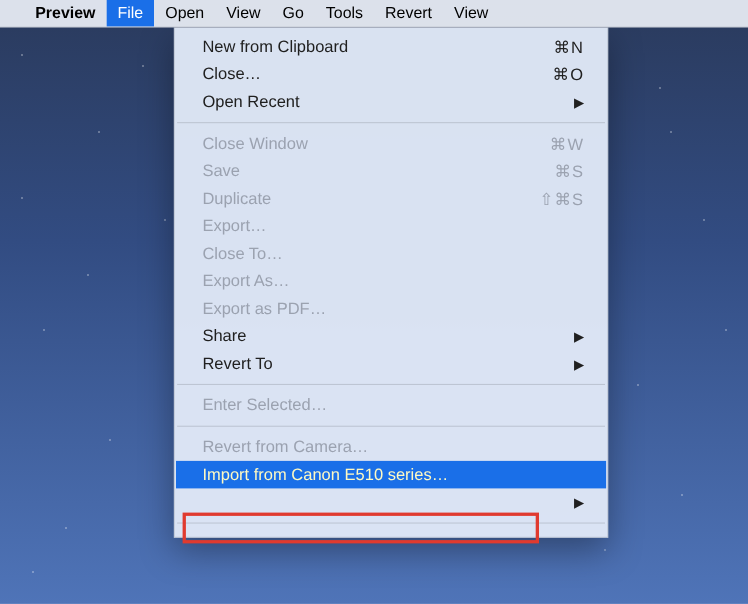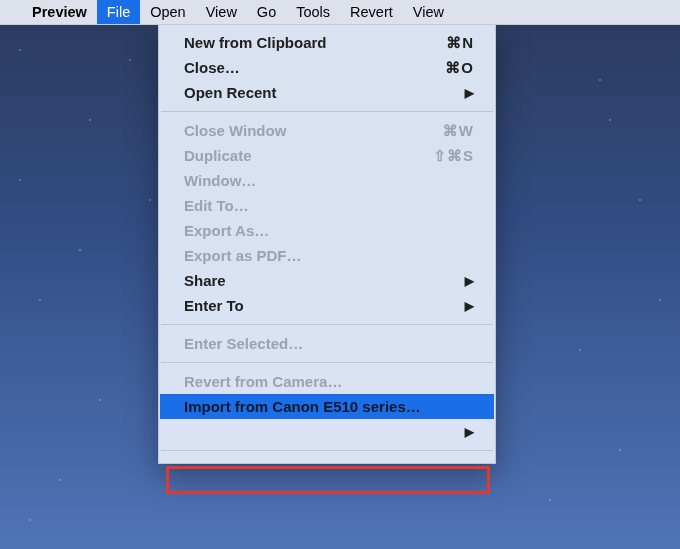--- a/index.html
+++ b/index.html
@@ -45,40 +45,39 @@
   }
   .menubar .apple { font-size: 18px; margin-right: 8px; line-height: 1; }
   .menubar .item { padding: 0 10px; height: 100%; display:flex; align-items:center; }
   .menubar .app { font-weight: 700; }
   .menubar .item.selected { background: #1a6fe8; color: #ffffff; }
 
   .dropdown {
     position: absolute;
     left: 158px;
     top: 25px;
-    width: 338px;
+    width: 395px;
     background: rgba(223,231,246,0.97);
     border: 1px solid rgba(0,0,0,0.12);
     border-top: none;
     box-shadow: 0 12px 30px rgba(0,0,0,0.35);
     padding: 5px 1px 6px 1px;
     z-index: 9;
     font-size: 15px;
-    font-weight: bold;
   }
   .row {
     display: flex;
     align-items: center;
     height: 25px;
     padding: 0 20px 0 24px;
     color: #202020;
     position: relative;
   }
   .row.disabled { color: #9ba2b0; }
-  .row.highlight { background: #1a6fe8; color: #0f172a; justify-content: center; }
+  .row.highlight { background: #1a6fe8; color: #fef9c3; justify-content: center; }
   .row .label { flex: 1; white-space: nowrap; }
   .row .shortcut { font-size: 15px; letter-spacing: 1px; text-align: right; min-width: 70px; }
   .row.disabled .shortcut { color: #9ba2b0; }
   .row .sub { font-size: 12px; margin-left: auto; }
   .sep { height: 1px; background: rgba(0,0,0,0.13); margin: 6px 1px; }
   .red-box {
     position: absolute;
     border: 3px solid #e03a2f;
     pointer-events: none;
     left: 166px;
@@ -119,41 +118,45 @@
     <span class="label">Open Recent</span>
     <span class="sub">▶</span>
   </div>
   <div class="sep"></div>
 
   <div class="row disabled">
     <span class="label">Close Window</span>
     <span class="shortcut">⌘W</span>
   </div>
   <div class="row disabled">
+    <span class="label">Save</span>
+    <span class="shortcut">⌘S</span>
+  </div>
+  <div class="row disabled">
     <span class="label">Duplicate</span>
     <span class="shortcut">⇧⌘S</span>
   </div>
   <div class="row disabled">
-    <span class="label">Window…</span>
+    <span class="label">Export…</span>
   </div>
   <div class="row disabled">
-    <span class="label">Edit To…</span>
+    <span class="label">Close To…</span>
   </div>
   <div class="row disabled">
     <span class="label">Export As…</span>
   </div>
   <div class="row disabled">
     <span class="label">Export as PDF…</span>
   </div>
   <div class="row">
     <span class="label">Share</span>
     <span class="sub">▶</span>
   </div>
   <div class="row">
-    <span class="label">Enter To</span>
+    <span class="label">Revert To</span>
     <span class="sub">▶</span>
   </div>
   <div class="sep"></div>
 
   <div class="row disabled">
     <span class="label">Enter Selected…</span>
   </div>
   <div class="sep"></div>
 
   <div class="row disabled">

